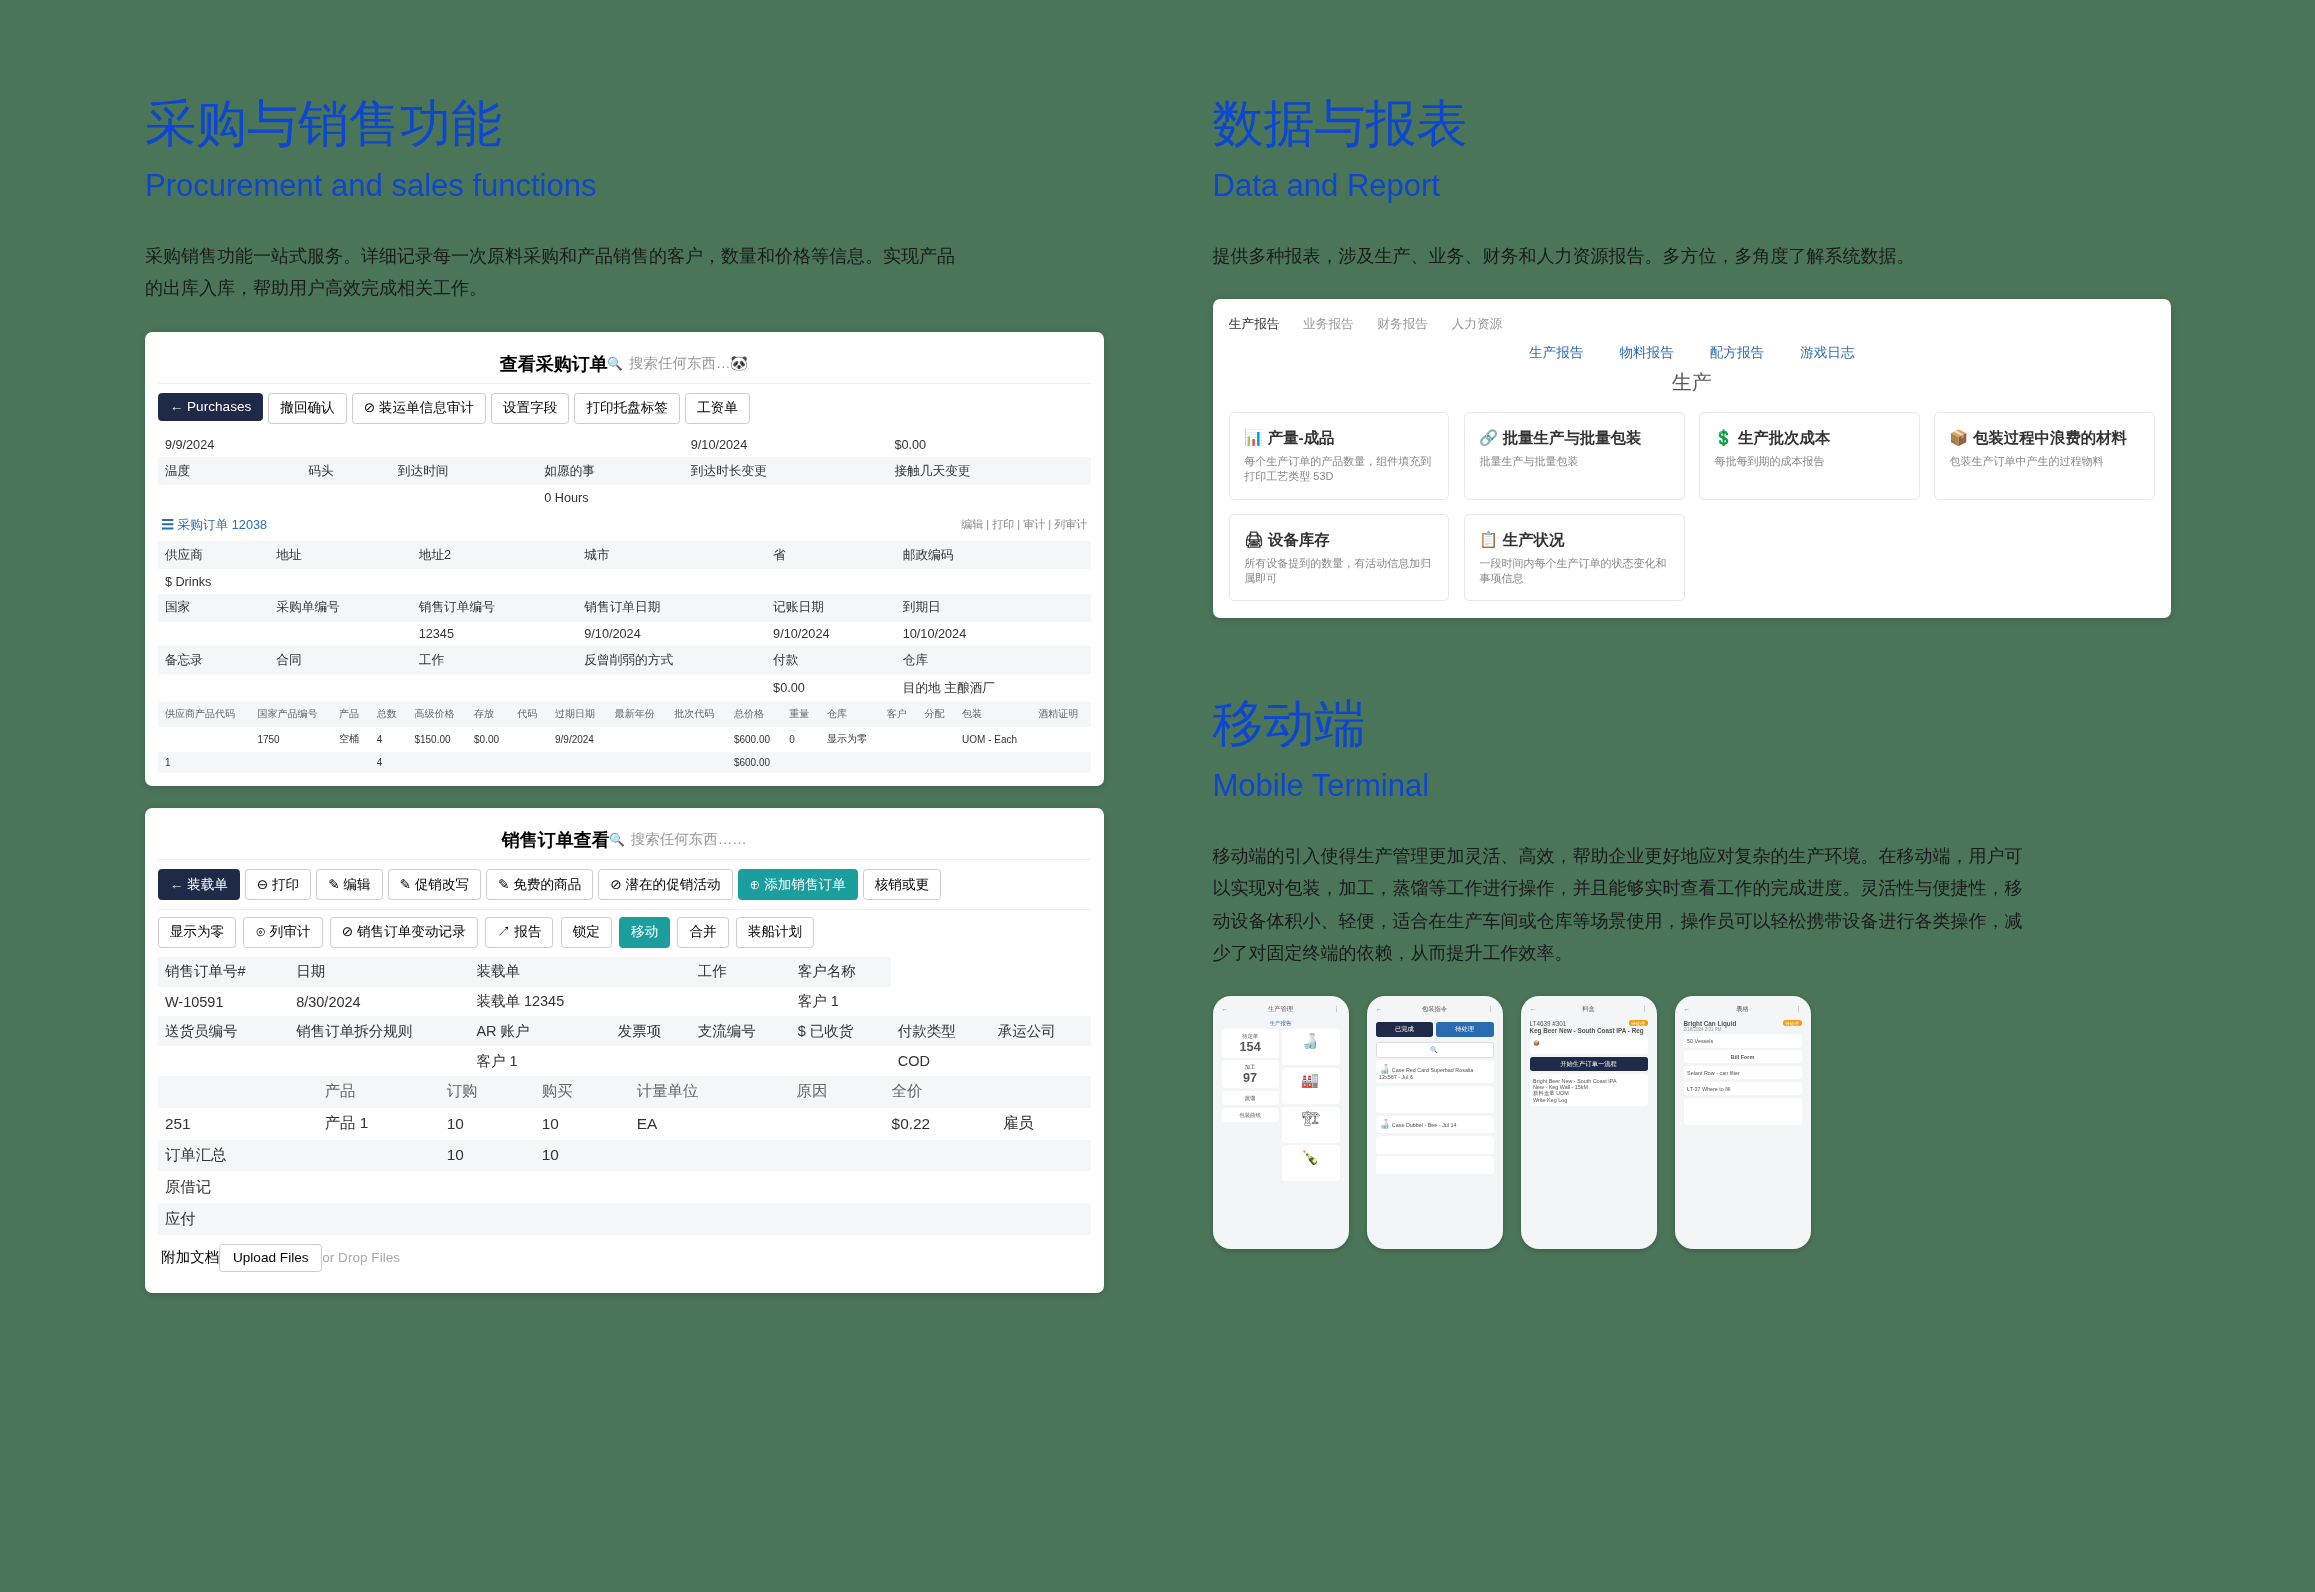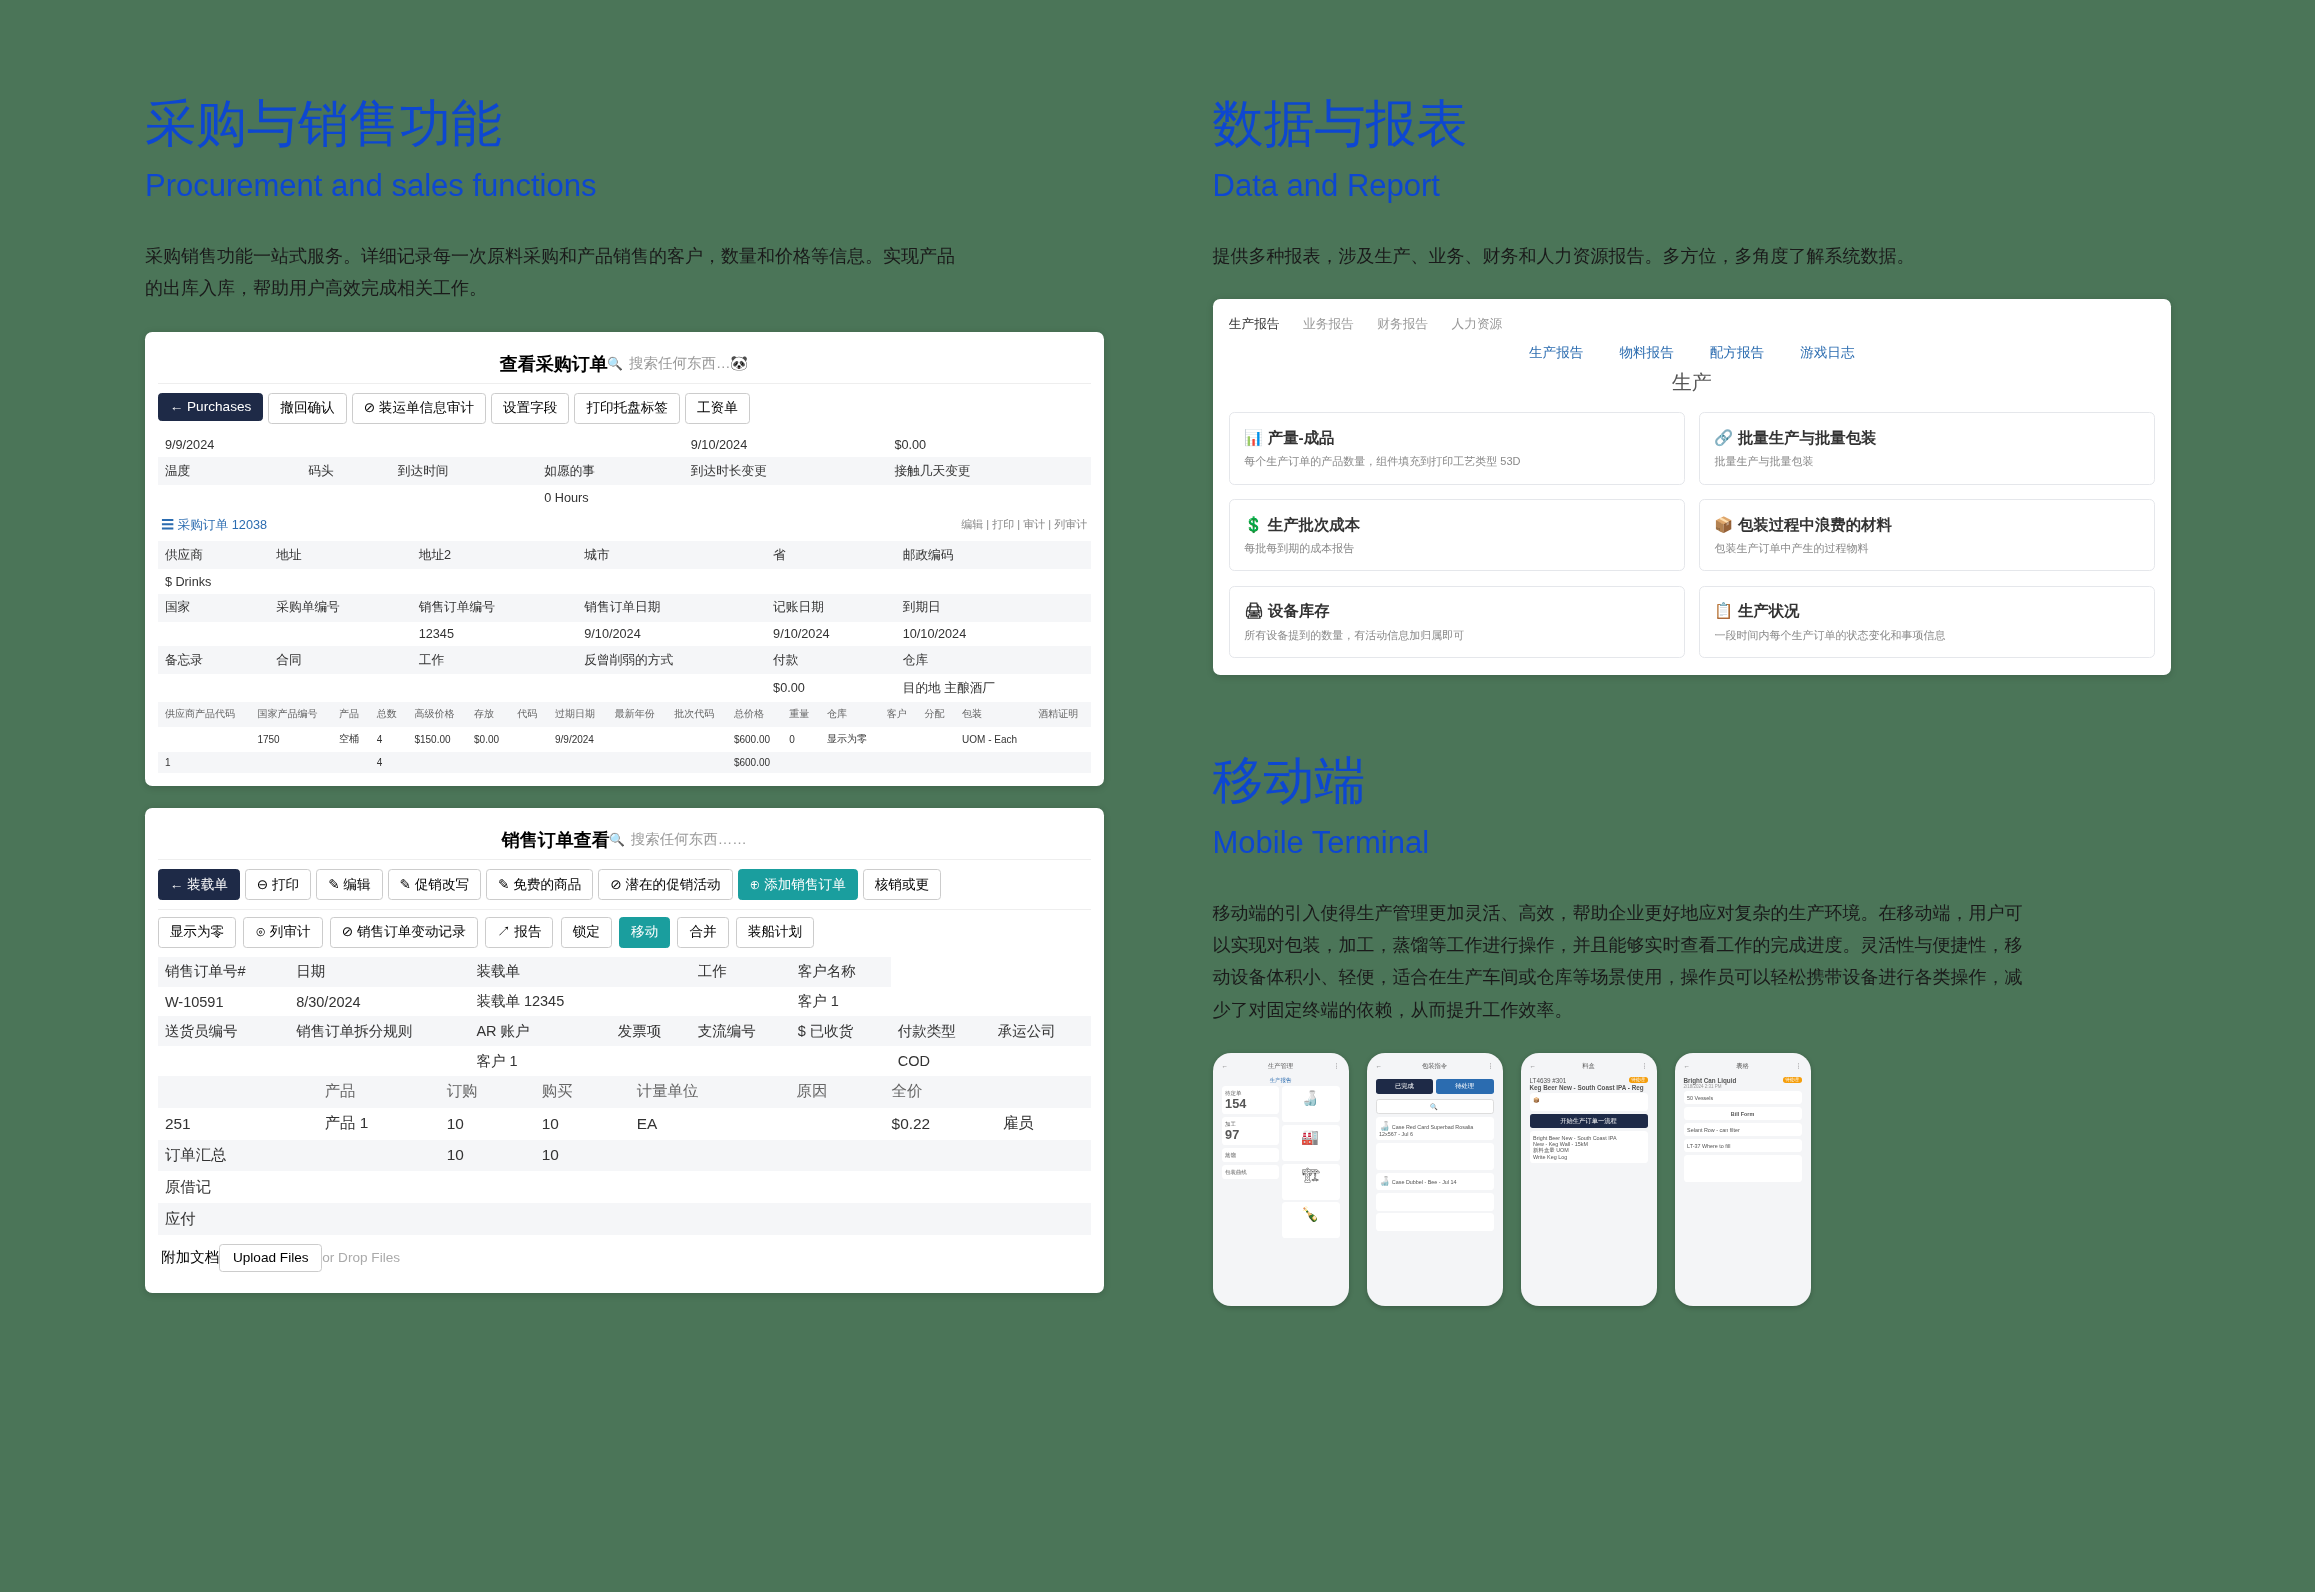--- a/index.html
+++ b/index.html
@@ -24,30 +24,30 @@
 .tbl th{font-weight:400;color:#666}
 .stripe{background:#f5f6f8}
 .blue-link{color:#2b6cb0}
 .small{font-size:11px;color:#888}
 .po-section-head{color:#2b6cb0;padding:7.2px 3.6px;display:flex;justify-content:space-between;font-size:12.7px}
 .reports-panel{background:#fff;border-radius:7.2px;padding:16.3px;box-shadow:0 1.8px 7.2px rgba(0,0,0,.15)}
 .report-tabs{display:flex;gap:23.5px;font-size:12.7px;color:#999;margin-bottom:11px}
 .report-tabs .active{color:#333}
 .report-sub{display:flex;gap:36px;justify-content:center;font-size:13.6px;color:#2b6cb0;margin-bottom:7.2px}
 .report-head{text-align:center;font-size:20px;color:#555;margin-bottom:16.3px}
-.report-grid{display:grid;grid-template-columns:1fr 1fr;gap:14.5px}
+.report-grid{display:grid;grid-template-columns:1fr 1fr 1fr 1fr;gap:14.5px}
 .report-card{border:0.9px solid #e5e7eb;border-radius:5.4px;padding:14.5px}
 .report-card h4{font-size:15.4px;color:#333;margin-bottom:5.4px;display:flex;align-items:center;gap:7.2px}
 .report-card p{font-size:11px;color:#888}
 .mobile-row{display:flex;gap:18px;margin-top:27px}
 .phone{background:#f4f5f7;border-radius:18px;width:136px;height:253px;padding:9px;box-shadow:0 1.8px 5.4px rgba(0,0,0,.2);font-size:6.3px;color:#555;overflow:hidden}
 .phone-head{display:flex;justify-content:space-between;font-size:6.3px;margin-bottom:5.4px}
 .phone-btn{background:#1e2a47;color:#fff;padding:2.7px;border-radius:2.7px;text-align:center;font-size:6.3px;margin:2.7px 0}
 .phone-card{background:#fff;border-radius:3.6px;padding:3.6px;margin:2.7px 0;font-size:5.4px}
-.stat{background:#fff;border-radius:3.6px;padding:3.6px;margin:2.7px 0;}
+.stat{background:#fff;border-radius:3.6px;padding:3.6px;margin:2.7px 0;text-align:center}
 .stat-num{font-size:12.7px;font-weight:600}
 .badge{background:#f59e0b;color:#fff;border-radius:2.7px;padding:0.9px 2.7px;font-size:4.5px;float:right}
 .upload-area{display:flex;align-items:center;padding:9px 3.6px}
 .upload-btn{border:0.9px solid #ccc;padding:5.4px 12.7px;border-radius:3.6px;font-size:13.6px}
 .drop-text{color:#aaa;font-size:13.6px}
 </style>
 </head>
 <body>
 
 <div class="layout">

